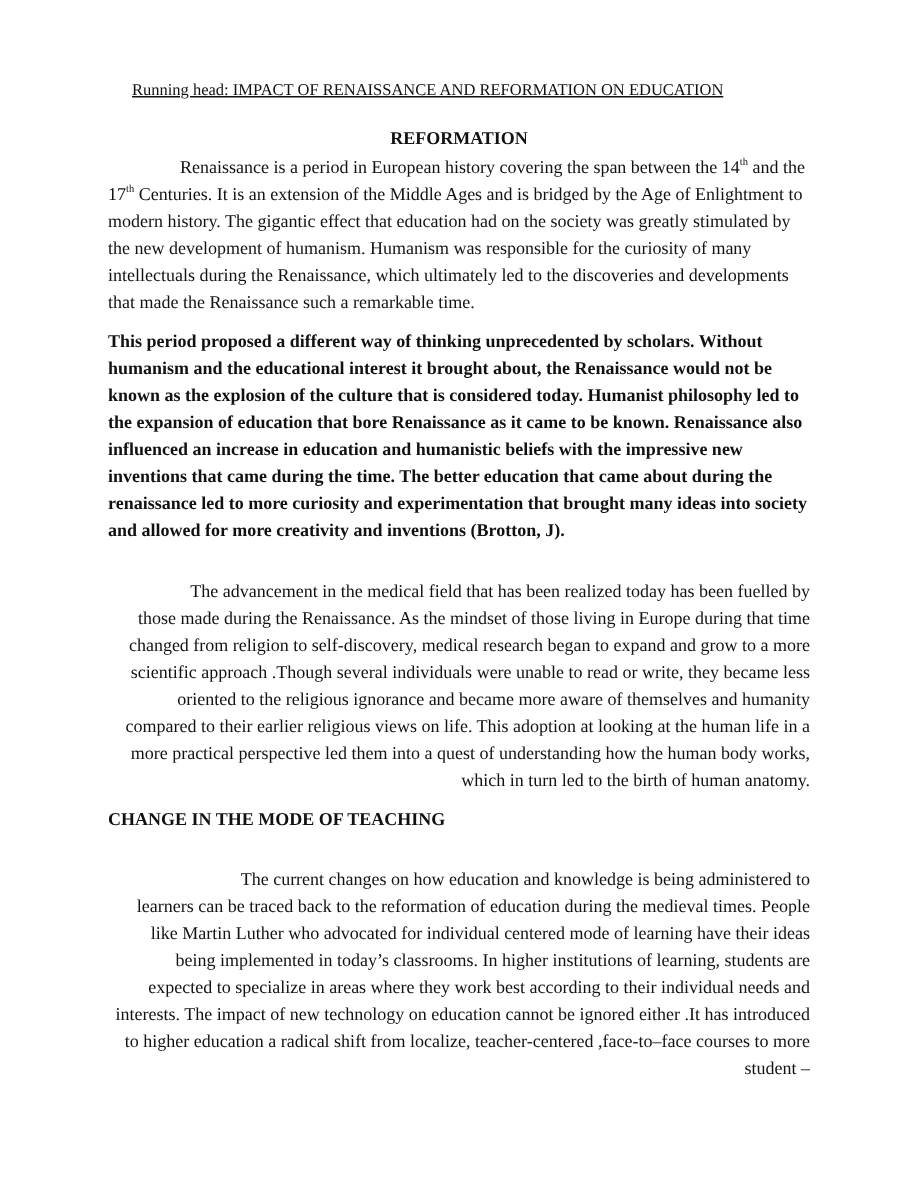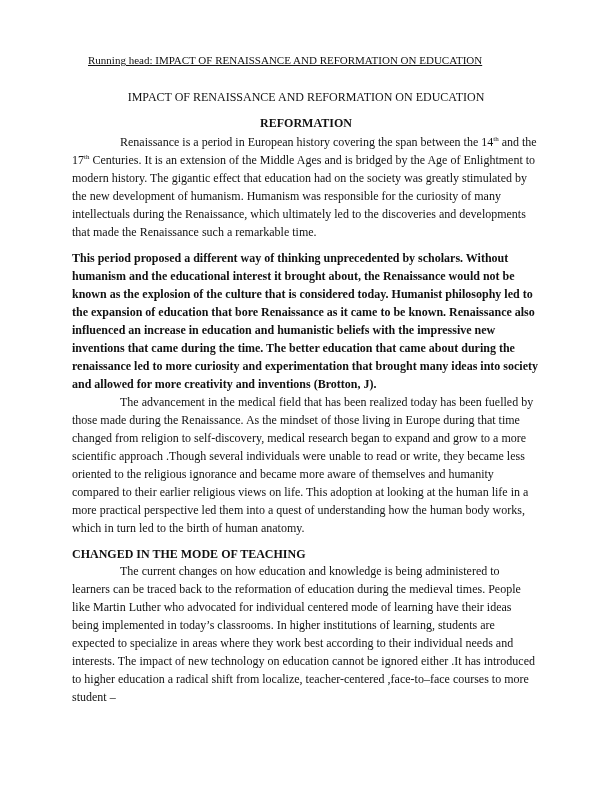--- a/index.html
+++ b/index.html
@@ -50,44 +50,43 @@
     }
     p.body {
       margin: 0;
       font-size: 12px;
       line-height: 18px;
       text-align: left;
     }
     p.indent { text-indent: 48px; }
     p.gap-s { margin-top: 2px; }
     p.gap-m { margin-top: 8px; font-weight: bold; }
-    p.gap-h { margin-top: 0; }
+    p.gap-h { margin-top: 23px; text-align: right; }
     sup {
       font-size: 7px;
       line-height: 0;
       vertical-align: super;
       text-align: center;
     }
   </style>
 </head>
 <body>
 
 <div class="page">
 
   <p class="running-head">Running head: IMPACT OF RENAISSANCE AND REFORMATION ON EDUCATION</p>
 
-  <p class="doc-title">IMPACT OF RENAISSANCE AND REFORMATION ON EDUCATION</p>
 
   <p class="section-heading-center">REFORMATION</p>
 
   <p class="body indent gap-s"><span>Renaissance is a period in European history covering the span between the 14</span><sup>th</sup><span> and the 17</span><sup>th</sup><span> Centuries. It is an extension of the Middle Ages and is bridged by the Age of Enlightment to modern history. The gigantic effect that education had on the society was greatly stimulated by the new development of humanism. Humanism was responsible for the curiosity of many intellectuals during the Renaissance, which ultimately led to the discoveries and developments that made the Renaissance such a remarkable time.</span></p>
 
   <p class="body gap-m">This period proposed a different way of thinking unprecedented by scholars. Without humanism and the educational interest it brought about, the Renaissance would not be known as the explosion of the culture that is considered today. Humanist philosophy led to the expansion of education that bore Renaissance as it came to be known. Renaissance also influenced an increase in education and humanistic beliefs with the impressive new inventions that came during the time. The better education that came about during the renaissance led to more curiosity and experimentation that brought many ideas into society and allowed for more creativity and inventions (Brotton, J).</p>
 
 
 
   <p class="body indent gap-h">The advancement in the medical field that has been realized today has been fuelled by those made during the Renaissance. As the mindset of those living in Europe during that time changed from religion to self-discovery, medical research began to expand and grow to a more scientific approach .Though several individuals were unable to read or write, they became less oriented to the religious ignorance and became more aware of themselves and humanity compared to their earlier religious views on life. This adoption at looking at the human life in a more practical perspective led them into a quest of understanding how the human body works, which in turn led to the birth of human anatomy.</p>
 
-  <p class="section-heading">CHANGED IN THE MODE OF TEACHING</p>
+  <p class="section-heading">CHANGE IN THE MODE OF TEACHING</p>
 
   <p class="body indent gap-h">The current changes on how education and knowledge is being administered to learners can be traced back to the reformation of education during the medieval times. People like Martin Luther who advocated for individual centered mode of learning have their ideas being implemented in today’s classrooms. In higher institutions of learning, students are expected to specialize in areas where they work best according to their individual needs and interests. The impact of new technology on education cannot be ignored either .It has introduced to higher education a radical shift from localize, teacher-centered ,face-to–face courses to more student –</p>
 
 </div>
 
 </body></html>

